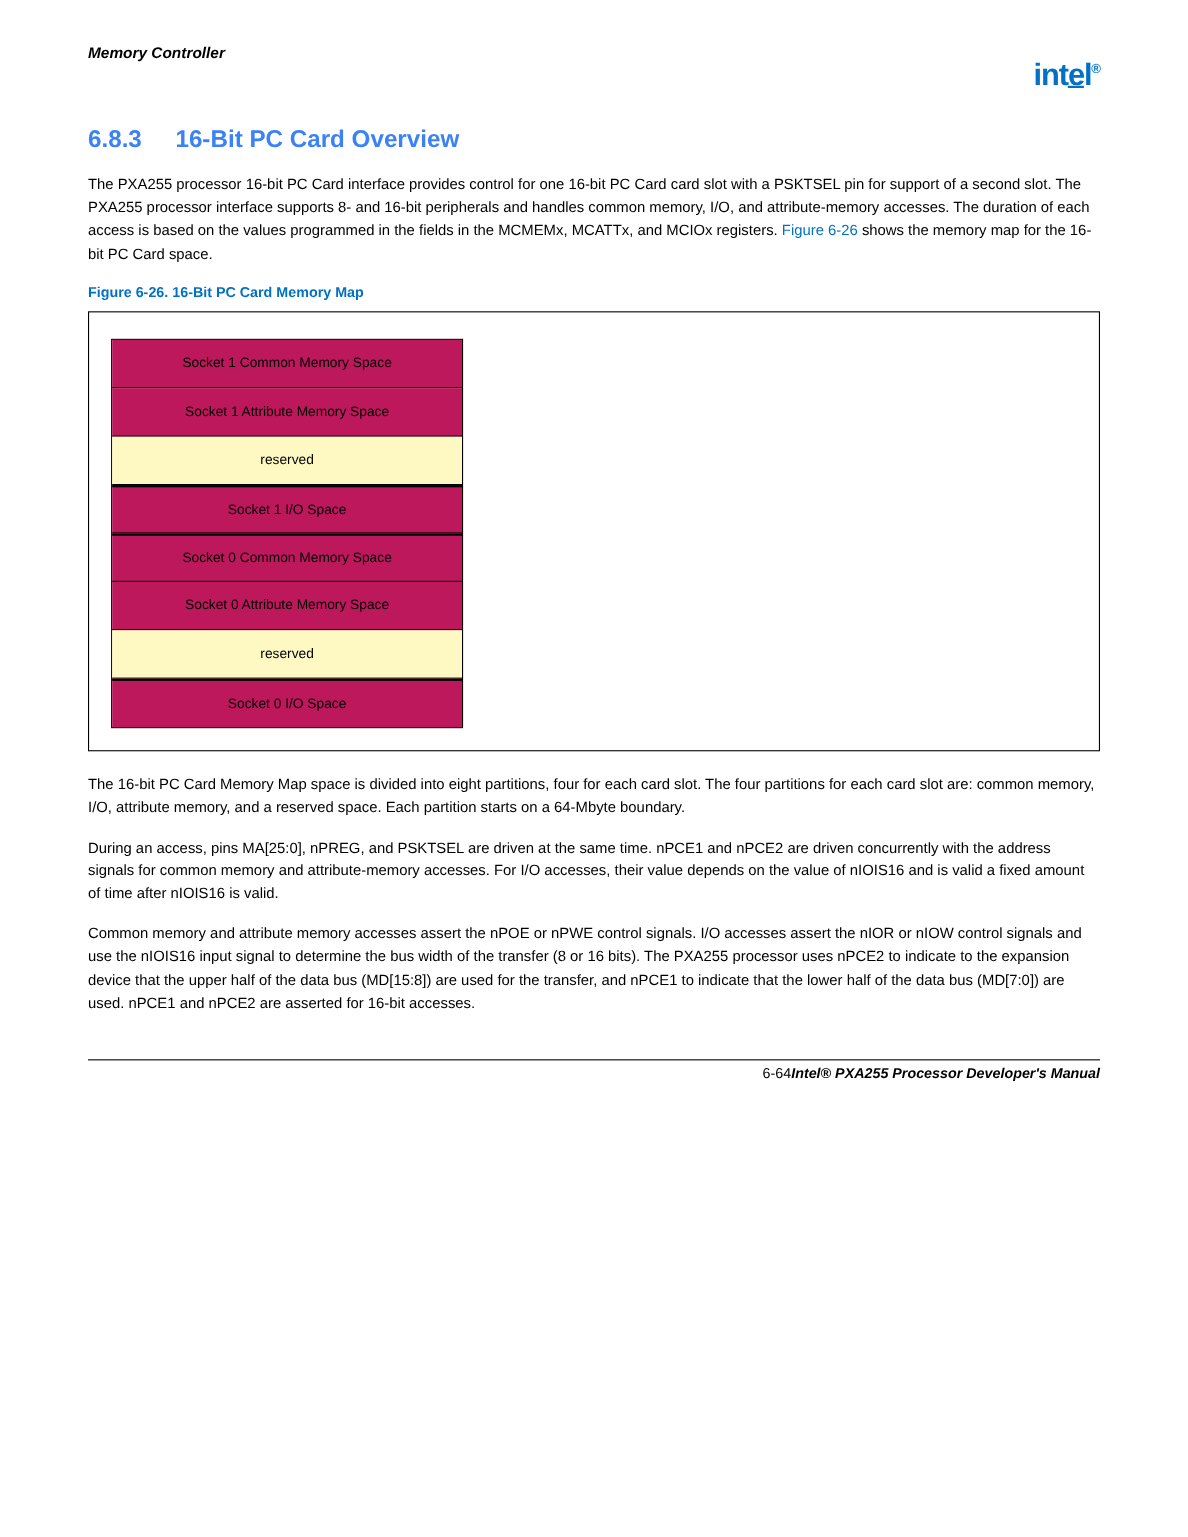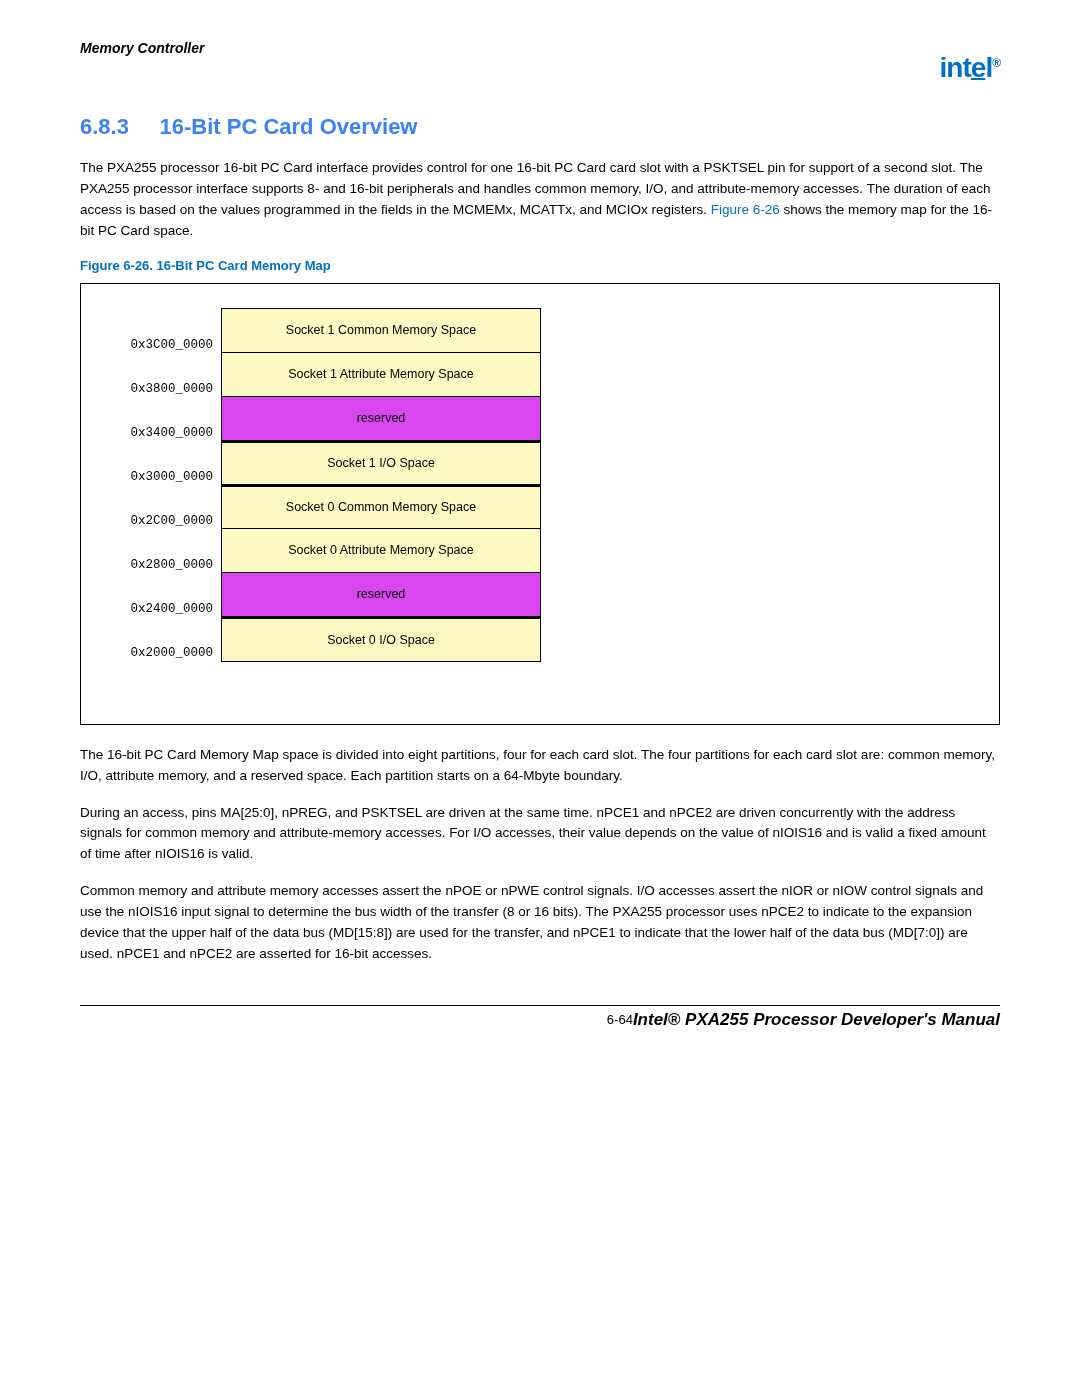--- a/index.html
+++ b/index.html
@@ -84,35 +84,35 @@
       border-bottom: 1px solid #000;
       font-size: 12.5px;
       text-align: center;
       padding: 0 8px;
       min-height: 44px;
       flex: 1;
     }
     .mem-row:last-child {
       border-bottom: none;
     }
-    .mem-row.white-bg { background: #fef9c3; }
-    .mem-row.gray-bg { background: #d946ef; }
+    .mem-row.white-bg { background: #be185d; }
+    .mem-row.gray-bg { background: #fef9c3; }
     .mem-row.dark-top-border { border-top: 2.5px solid #000; }
     a { color: #0071c5; text-decoration: none; }
     .footer {
       display: flex;
       justify-content: flex-end;
       align-items: center;
       border-top: 1px solid #000;
       margin-top: 40px;
       padding-top: 4px;
       font-size: 13px;
     }
     .footer-left { font-size: 13px; }
-    .footer-right { font-style: italic; font-weight: bold; font-size: 17px; }
+    .footer-right { font-style: italic; font-weight: bold; font-size: 13px; }
     .diagram-container {
       display: flex;
       flex-direction: row;
       align-items: flex-start;
       gap: 0;
       margin-top: 4px;
     }
     .addr-col {
       display: flex;
       flex-direction: column;
@@ -151,31 +151,20 @@
     16-bit peripherals and handles common memory, I/O, and attribute-memory accesses. The duration
     of each access is based on the values programmed in the fields in the MCMEMx, MCATTx, and
     MCIOx registers. <a href="#">Figure 6-26</a> shows the memory map for the 16-bit PC Card space.
   </p>
 
   <div class="figure-caption">Figure 6-26. 16-Bit PC Card Memory Map</div>
 
   <div class="figure-box">
     <div class="diagram-container">
 
-      <div class="addr-col">
-        <div class="addr-item">0x3C00_0000</div>
-        <div class="addr-item">0x3800_0000</div>
-        <div class="addr-item">0x3400_0000</div>
-        <div class="addr-item">0x3000_0000</div>
-        <div class="addr-item">0x2C00_0000</div>
-        <div class="addr-item">0x2800_0000</div>
-        <div class="addr-item">0x2400_0000</div>
-        <div class="addr-item">0x2000_0000</div>
-        <div class="addr-item" style="opacity:0;">pad</div>
-      </div>
 
       <div class="memory-map">
         <div class="mem-row white-bg">Socket 1 Common Memory Space</div>
         <div class="mem-row white-bg">Socket 1 Attribute Memory Space</div>
         <div class="mem-row gray-bg">reserved</div>
         <div class="mem-row white-bg dark-top-border">Socket 1 I/O Space</div>
         <div class="mem-row white-bg dark-top-border">Socket 0 Common Memory Space</div>
         <div class="mem-row white-bg">Socket 0 Attribute Memory Space</div>
         <div class="mem-row gray-bg">reserved</div>
         <div class="mem-row white-bg dark-top-border">Socket 0 I/O Space</div>

